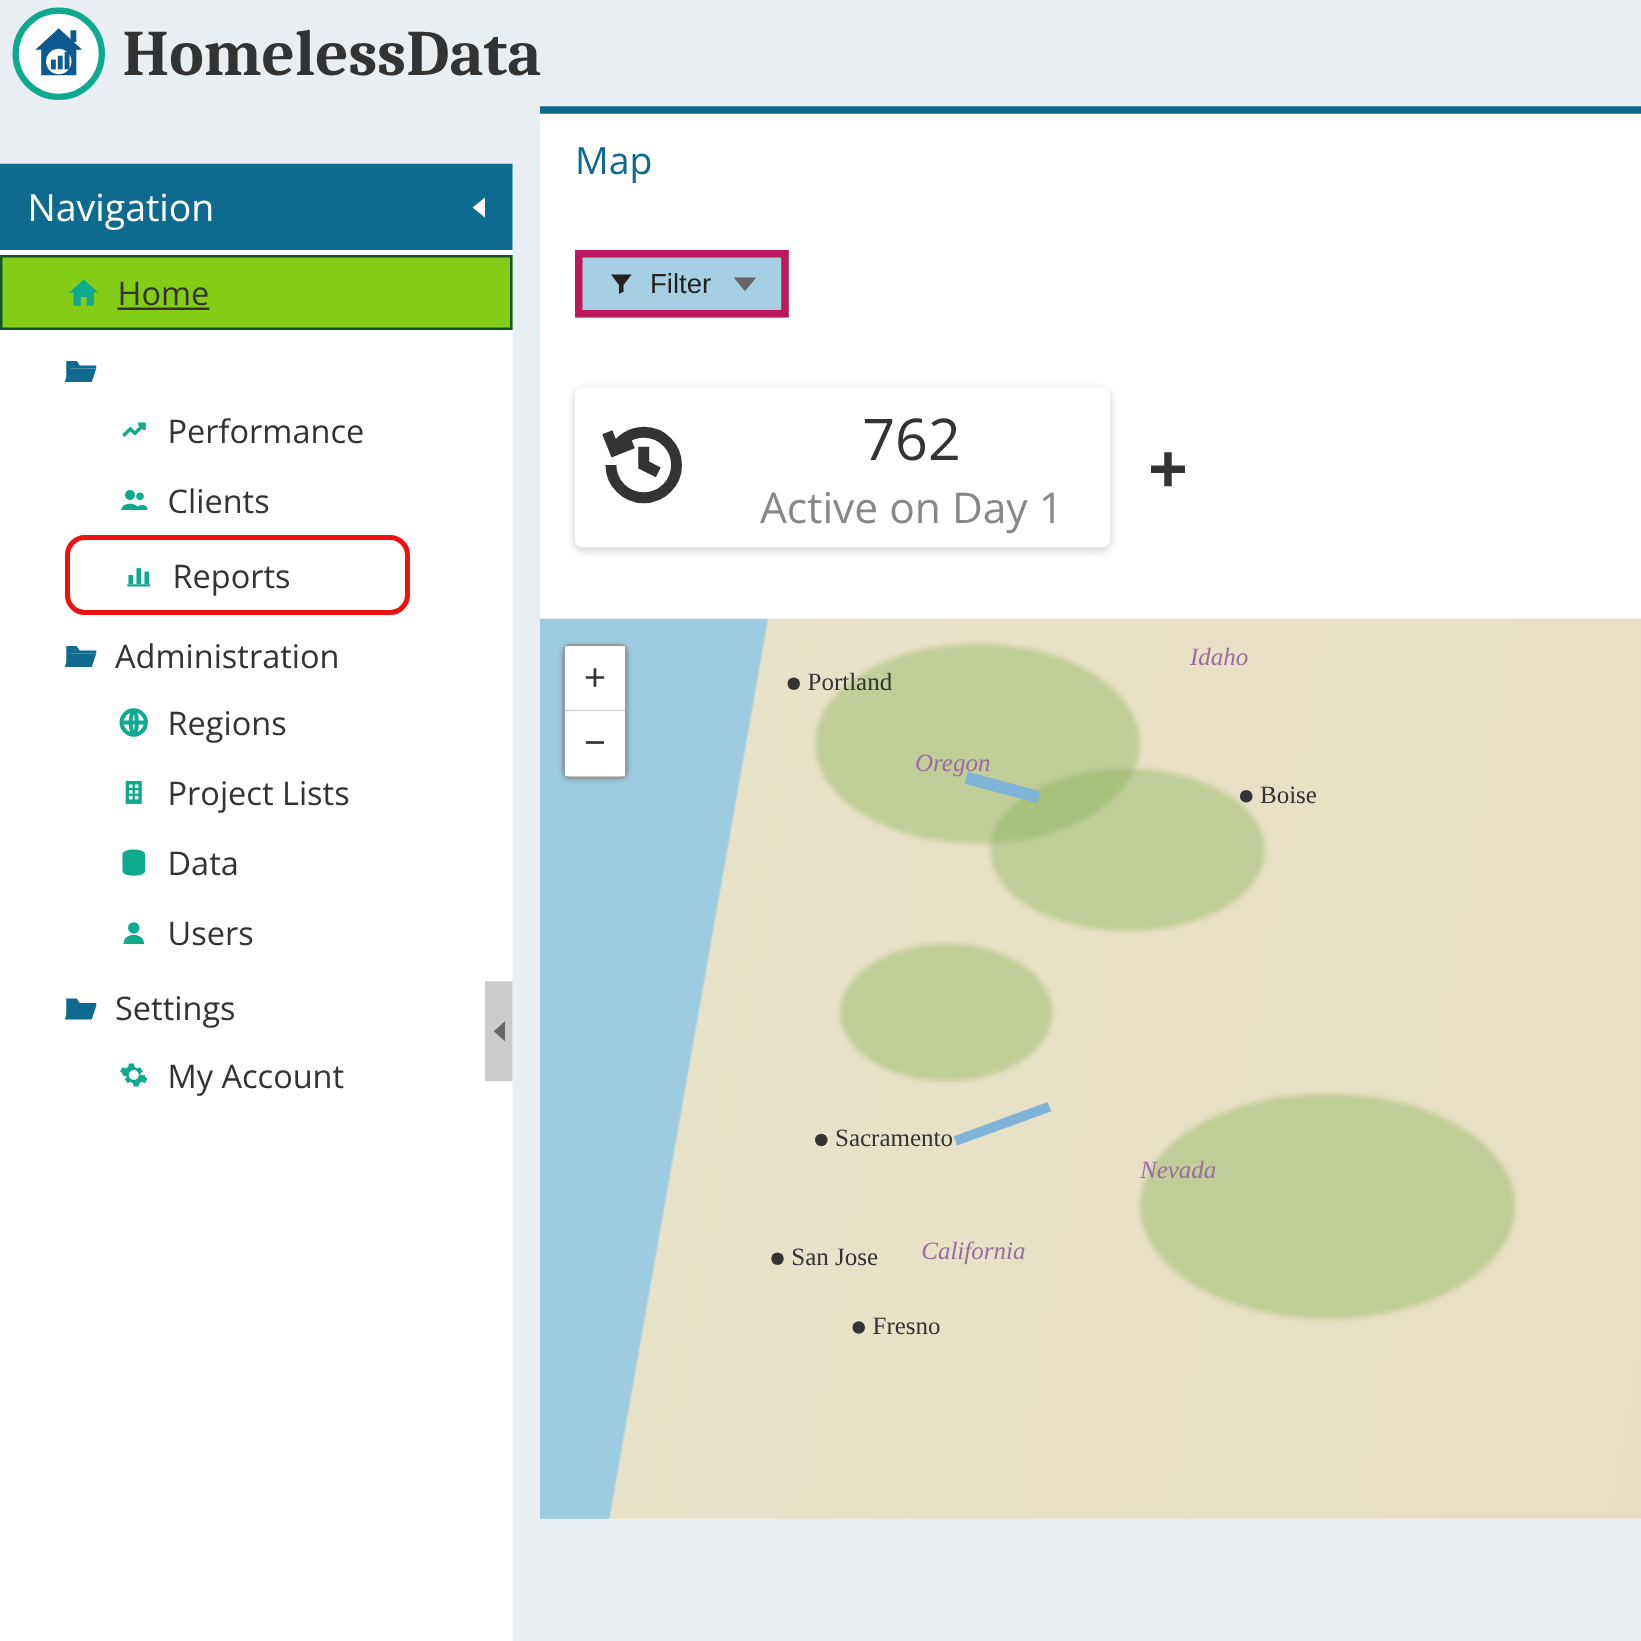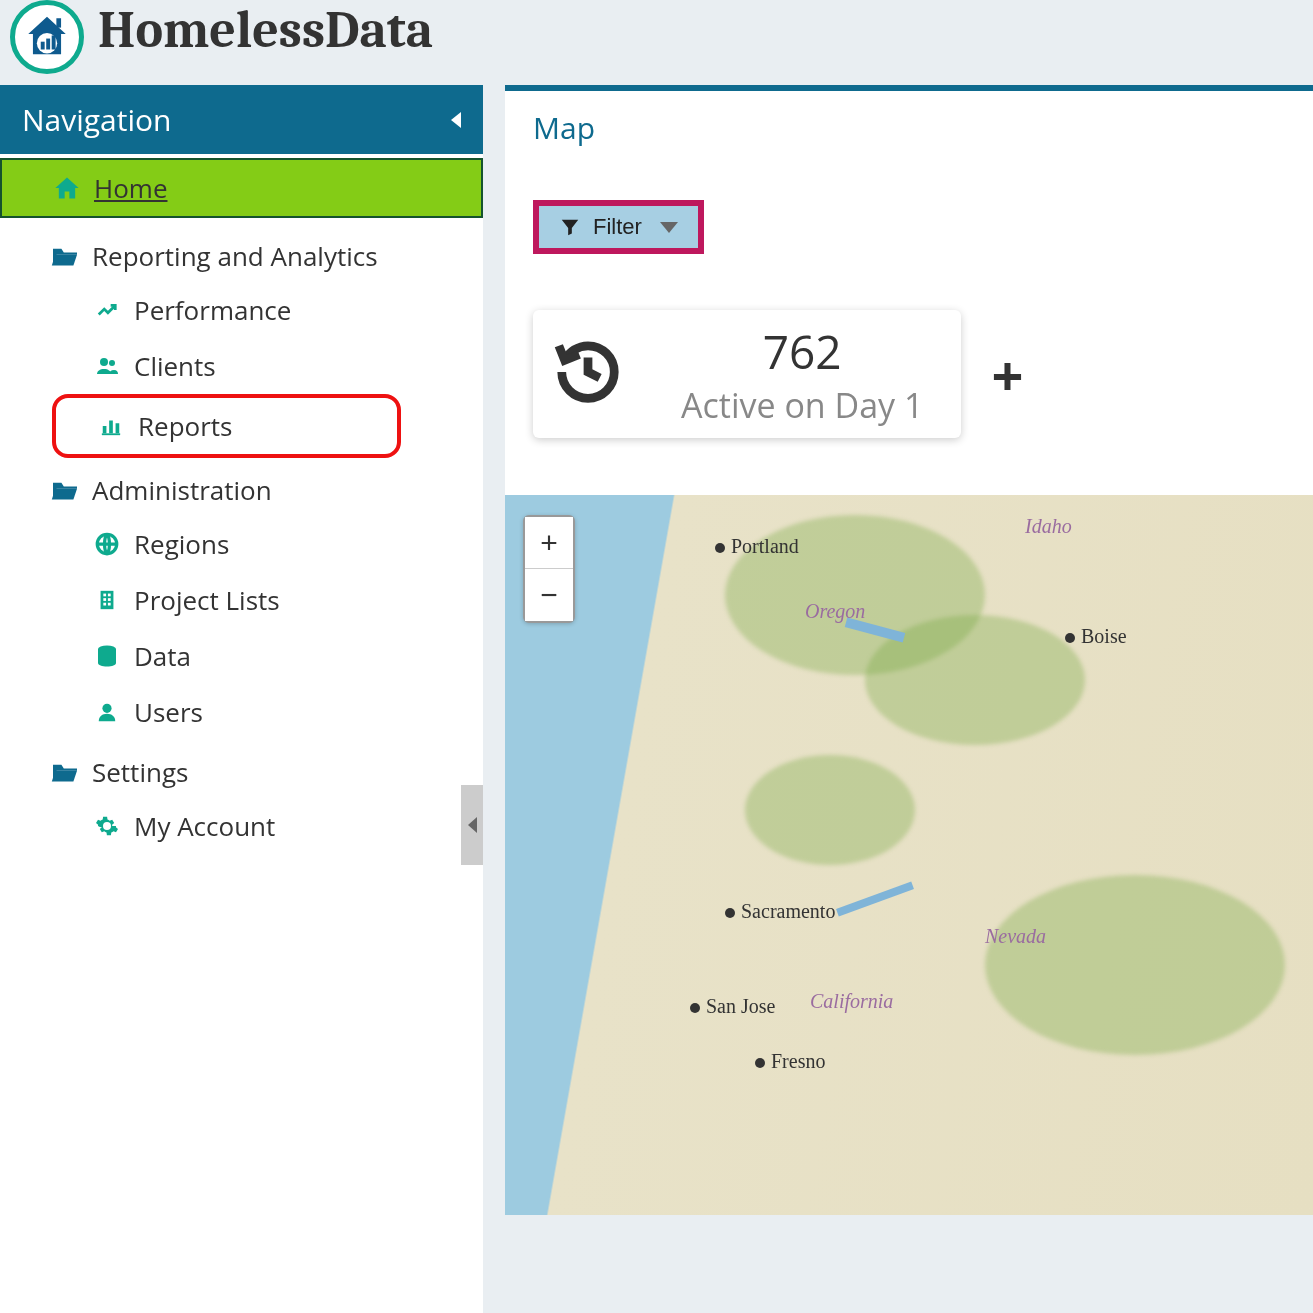--- a/index.html
+++ b/index.html
@@ -8,20 +8,21 @@
     height: 1313px;
     font-family: "Open Sans", "Segoe UI", Arial, sans-serif;
     background: #e9eef2;
     overflow: hidden;
   }
 
   
   .header {
     height: 85px;
     display: flex;
+    align-items: center;
     padding-left: 10px;
     background: #e9eef2;
   }
   .logo-circle {
     width: 74px; height: 74px;
     border-radius: 50%;
     border: 5px solid #0eaa8e;
     background: #fff;
     display:flex; align-items:center; justify-content:center;
     position: relative;
@@ -34,23 +35,24 @@
     color: #333;
     margin-left: 14px;
   }
 
   
   .layout {
     display: flex;
     height: calc(100% - 85px);
   }
   .sidebar {
-    width: 483px;
+    width: 410px;
     background: #fff;
     padding-top: 0;
+    margin-top: 46px;
   }
   .sidebar-header {
     background: #0e6a8e;
     color: #fff;
     font-size: 30px;
     padding: 14px 22px;
     display:flex; align-items:center; justify-content:space-between;
   }
   .sidebar-header .caret {
     width:0;height:0;border-top:8px solid transparent;border-bottom:8px solid transparent;border-right:10px solid #fff;
@@ -230,21 +232,20 @@
         <span>Home</span>
       </div>
 
       <div class="nav-item section">
         <span class="icon">
           <svg width="30" height="24" viewBox="0 0 24 20" fill="#0e6a8e">
               <path d="M2 4h7l2 3h11v2H5l-3 9V4z"></path>
               <path d="M4 9h18l-3 9H1z" fill="#0e6a8e"></path>
             </svg>
         </span>
-        <span>Reporting and Analytics</span>
       </div>
       <div class="nav-sub-item">
         <span class="icon">
           <svg width="26" height="22" viewBox="0 0 24 24" fill="none" stroke="#0eaa8e" stroke-width="3">
               <polyline points="3 17 9 11 13 15 21 7"></polyline>
               <polyline points="16 7 21 7 21 12"></polyline>
             </svg>
         </span>
         <span>Performance</span>
       </div>
@@ -387,21 +388,21 @@
       <div class="forest" style="top:380px;left:480px;width:300px;height:180px"></div>
       <div class="forest" style="top:260px;left:240px;width:170px;height:110px"></div>
       <div class="river" style="top:130px;left:340px;width:60px;height:10px;transform:rotate(15deg)"></div>
       <div class="river" style="top:400px;left:330px;width:80px;height:8px;transform:rotate(-20deg)"></div>
 
       <div class="zoom-ctrl">
         <button>+</button>
         <button>−</button>
       </div>
 
-      <span class="map-label city" style="top:40px;left:210px">Portland</span>
+      <span class="map-label city" style="top:40px;left:198px">Portland</span>
       <span class="map-label state nocirc" style="top:20px;left:520px">Idaho</span>
       <span class="map-label state nocirc" style="top:105px;left:300px">Oregon</span>
       <span class="map-label city" style="top:130px;left:560px">Boise</span>
       <span class="map-label city" style="top:405px;left:220px">Sacramento</span>
       <span class="map-label state nocirc" style="top:430px;left:480px">Nevada</span>
       <span class="map-label city" style="top:500px;left:185px">San Jose</span>
       <span class="map-label state nocirc" style="top:495px;left:305px">California</span>
       <span class="map-label city" style="top:555px;left:250px">Fresno</span>
     </div>
   </main>

